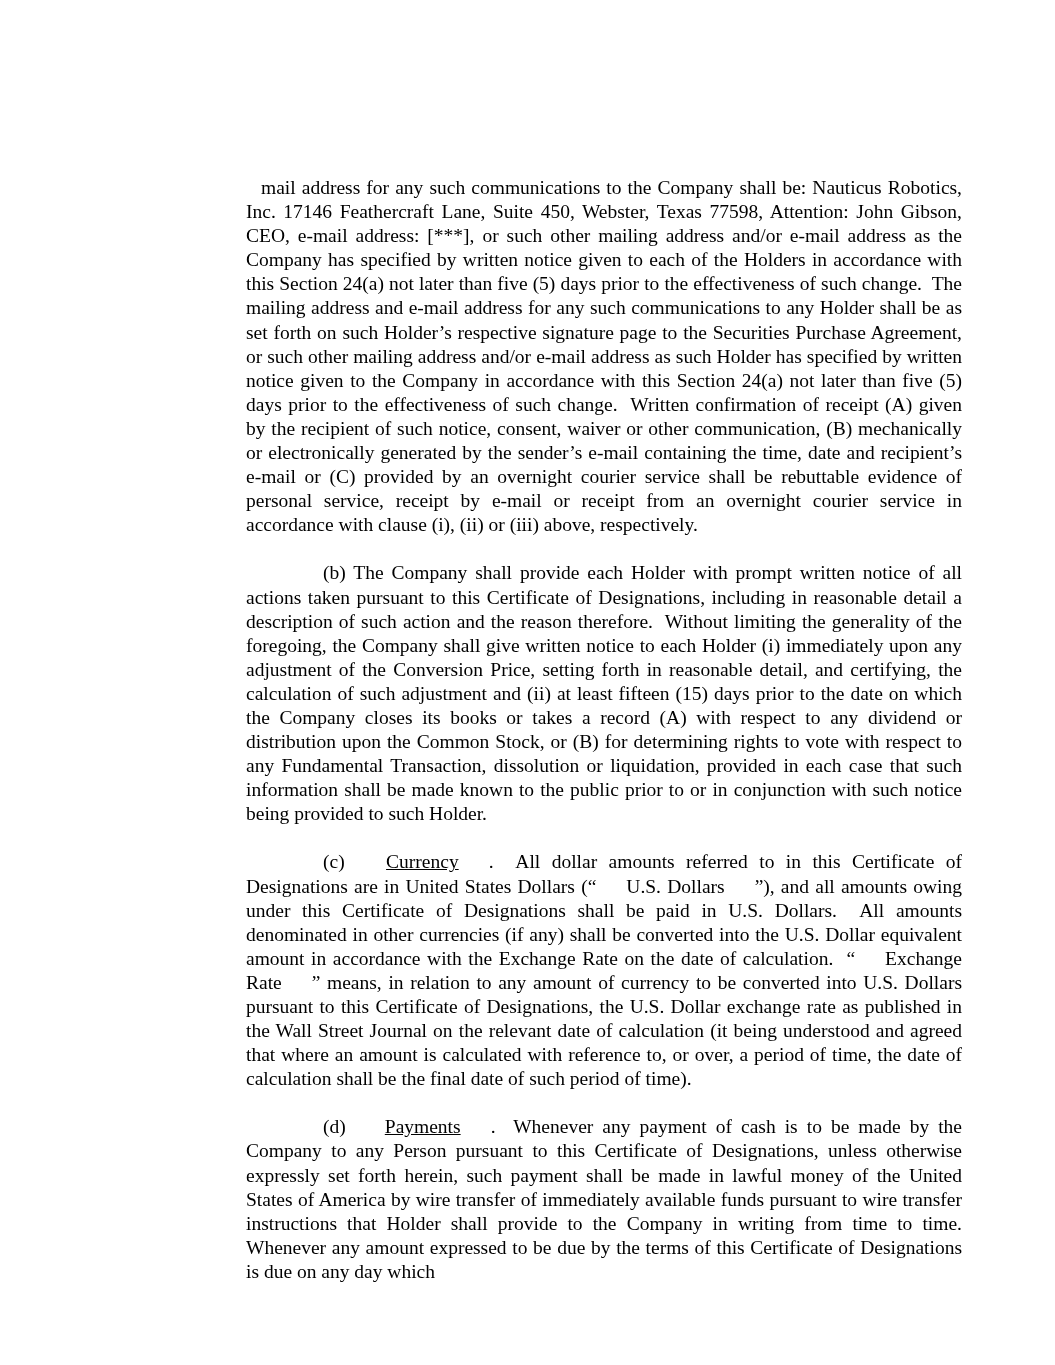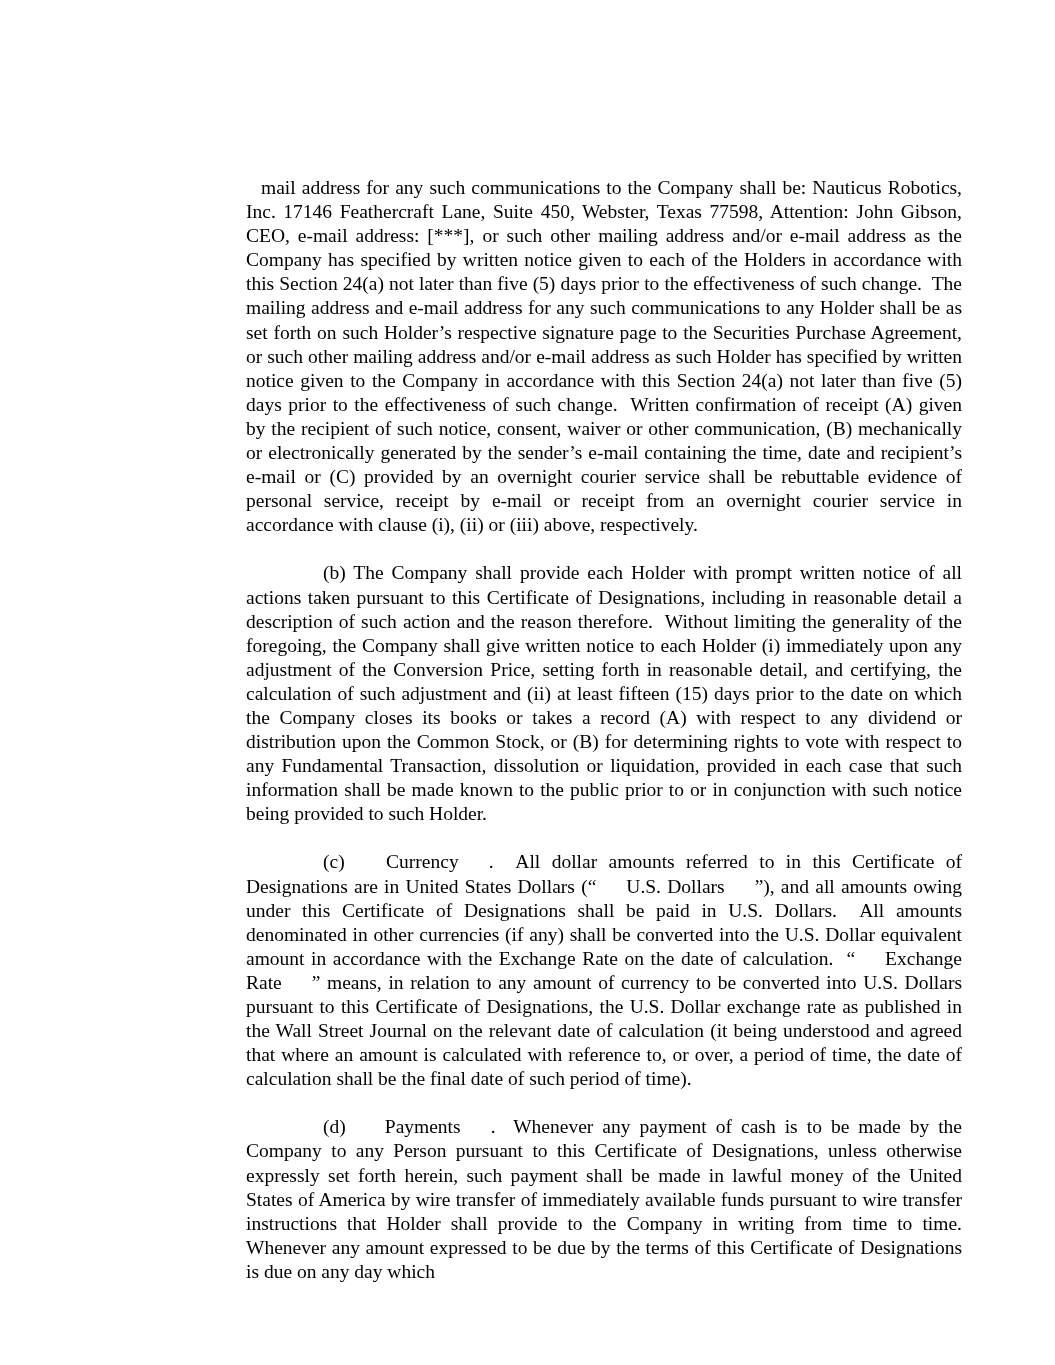--- a/index.html
+++ b/index.html
@@ -20,21 +20,21 @@
     font-size: 19.5px;
     line-height: 24.1px;
     text-align: justify;
   }
   .para {
     margin-bottom: 24px;
     white-space: pre-wrap;
   }
   .para.indent { text-indent: 62px; }
   .bold { font-weight: normal; }
-  .underline { }
+  .underline { text-decoration: underline; }
   .page-number {
     position: absolute;
     top: 1202px;
     left: 0;
     width: 100%;
     text-align: right;
     font-size: 16px;
     line-height: 24px;
   }
 </style>

